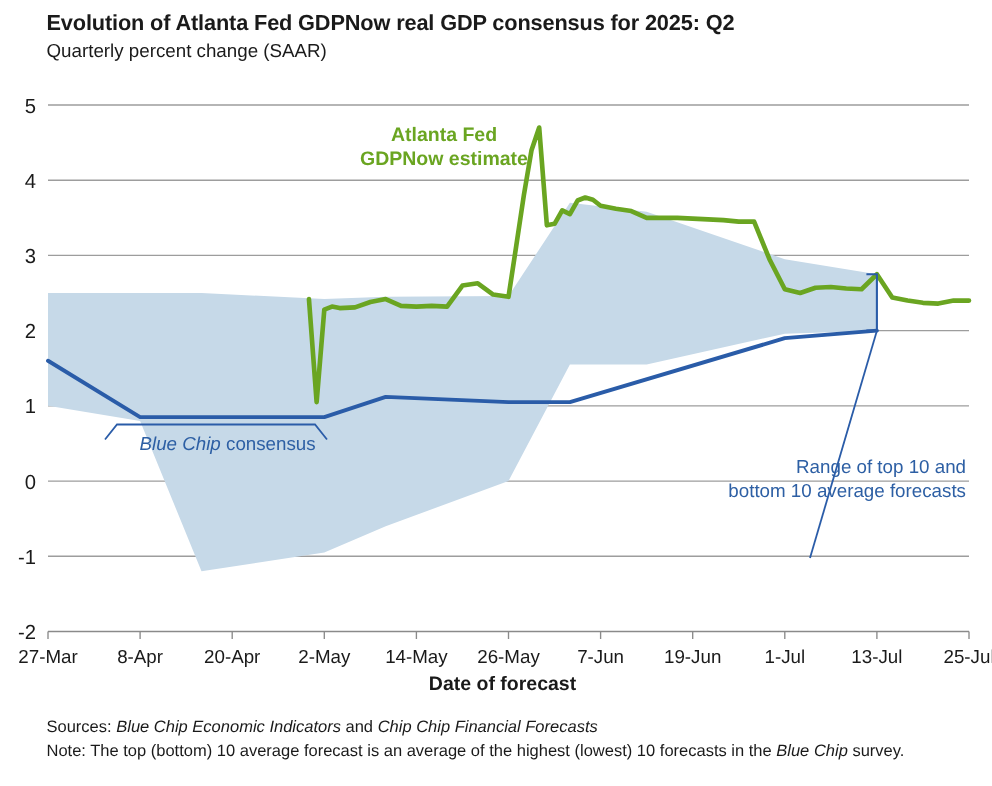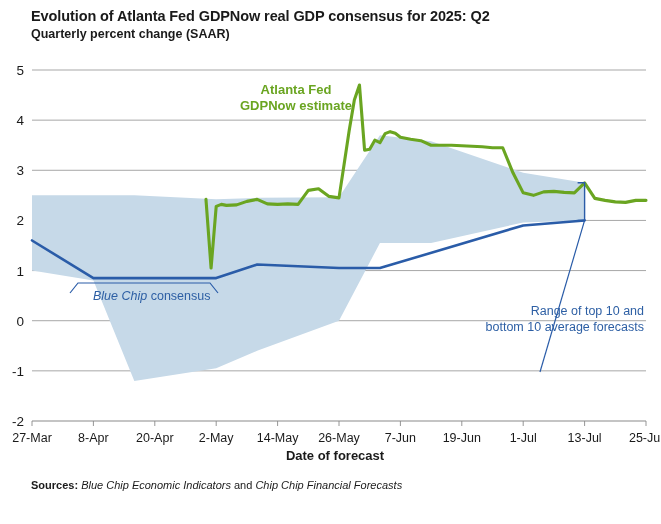--- a/index.html
+++ b/index.html
@@ -12,33 +12,33 @@
     position:relative;
   }
   #chart-root{position:absolute;inset:0;}
   .title{
     position:absolute;left:31px;top:8px;
     font-size:14.5px;font-weight:bold;letter-spacing:-0.1px;
     color:#1a1a1a;white-space:nowrap;
   }
   .subtitle{
     position:absolute;left:31px;top:27px;
-    font-size:12.5px;font-weight:bold;color:#1a1a1a;white-space:nowrap;text-align:center;
+    font-size:12.5px;font-weight:normal;color:#1a1a1a;white-space:nowrap;text-align:center;
   }
   svg.plot{position:absolute;left:0;top:0;}
   .ytick{font-size:13.5px;fill:#1a1a1a;text-anchor:end;font-family:"Liberation Sans",sans-serif;}
   .xtick{font-size:12.5px;fill:#1a1a1a;text-anchor:middle;font-family:"Liberation Sans",sans-serif;}
   .axlabel{font-size:13px;font-weight:bold;fill:#1a1a1a;text-anchor:middle;font-family:"Liberation Sans",sans-serif;}
   .ann-green{font-size:13px;font-weight:bold;fill:#6aa521;text-anchor:middle;font-family:"Liberation Sans",sans-serif;}
   .ann-blue{font-size:12.5px;fill:#2d5fa4;font-family:"Liberation Sans",sans-serif;}
   .footnotes{
     position:absolute;left:31px;top:478px;width:610px;
     font-size:11px;line-height:15.5px;color:#1a1a1a;
   }
-  .footnotes b{font-weight:bold;}
+  .footnotes b{font-weight:normal;}
   .footnotes i{}
 </style>
 </head>
 <body>
 
 <div id="chart-root">
 
   <div class="title">Evolution of Atlanta Fed GDPNow real GDP consensus for 2025: Q2</div>
   <div class="subtitle">Quarterly percent change (SAAR)</div>
 
@@ -113,15 +113,18 @@
     <text class="ann-blue" x="644" y="331" text-anchor="end">bottom 10 average forecasts</text>
 
     <text class="axlabel" x="335" y="460">Date of forecast</text>
   </svg>
 
   <div class="footnotes">
     <div>
       <b>Sources:</b>
       <i>Blue Chip Economic Indicators</i><span> and </span><i>Chip Chip Financial Forecasts</i>
     </div>
+    <div>
+      <b>Note:</b><span> The top (bottom) 10 average forecast is an average of the highest (lowest) 10 forecasts in the </span><i>Blue Chip</i><span> survey.</span>
+    </div>
   </div>
 
 </div>
 
 </body></html>

